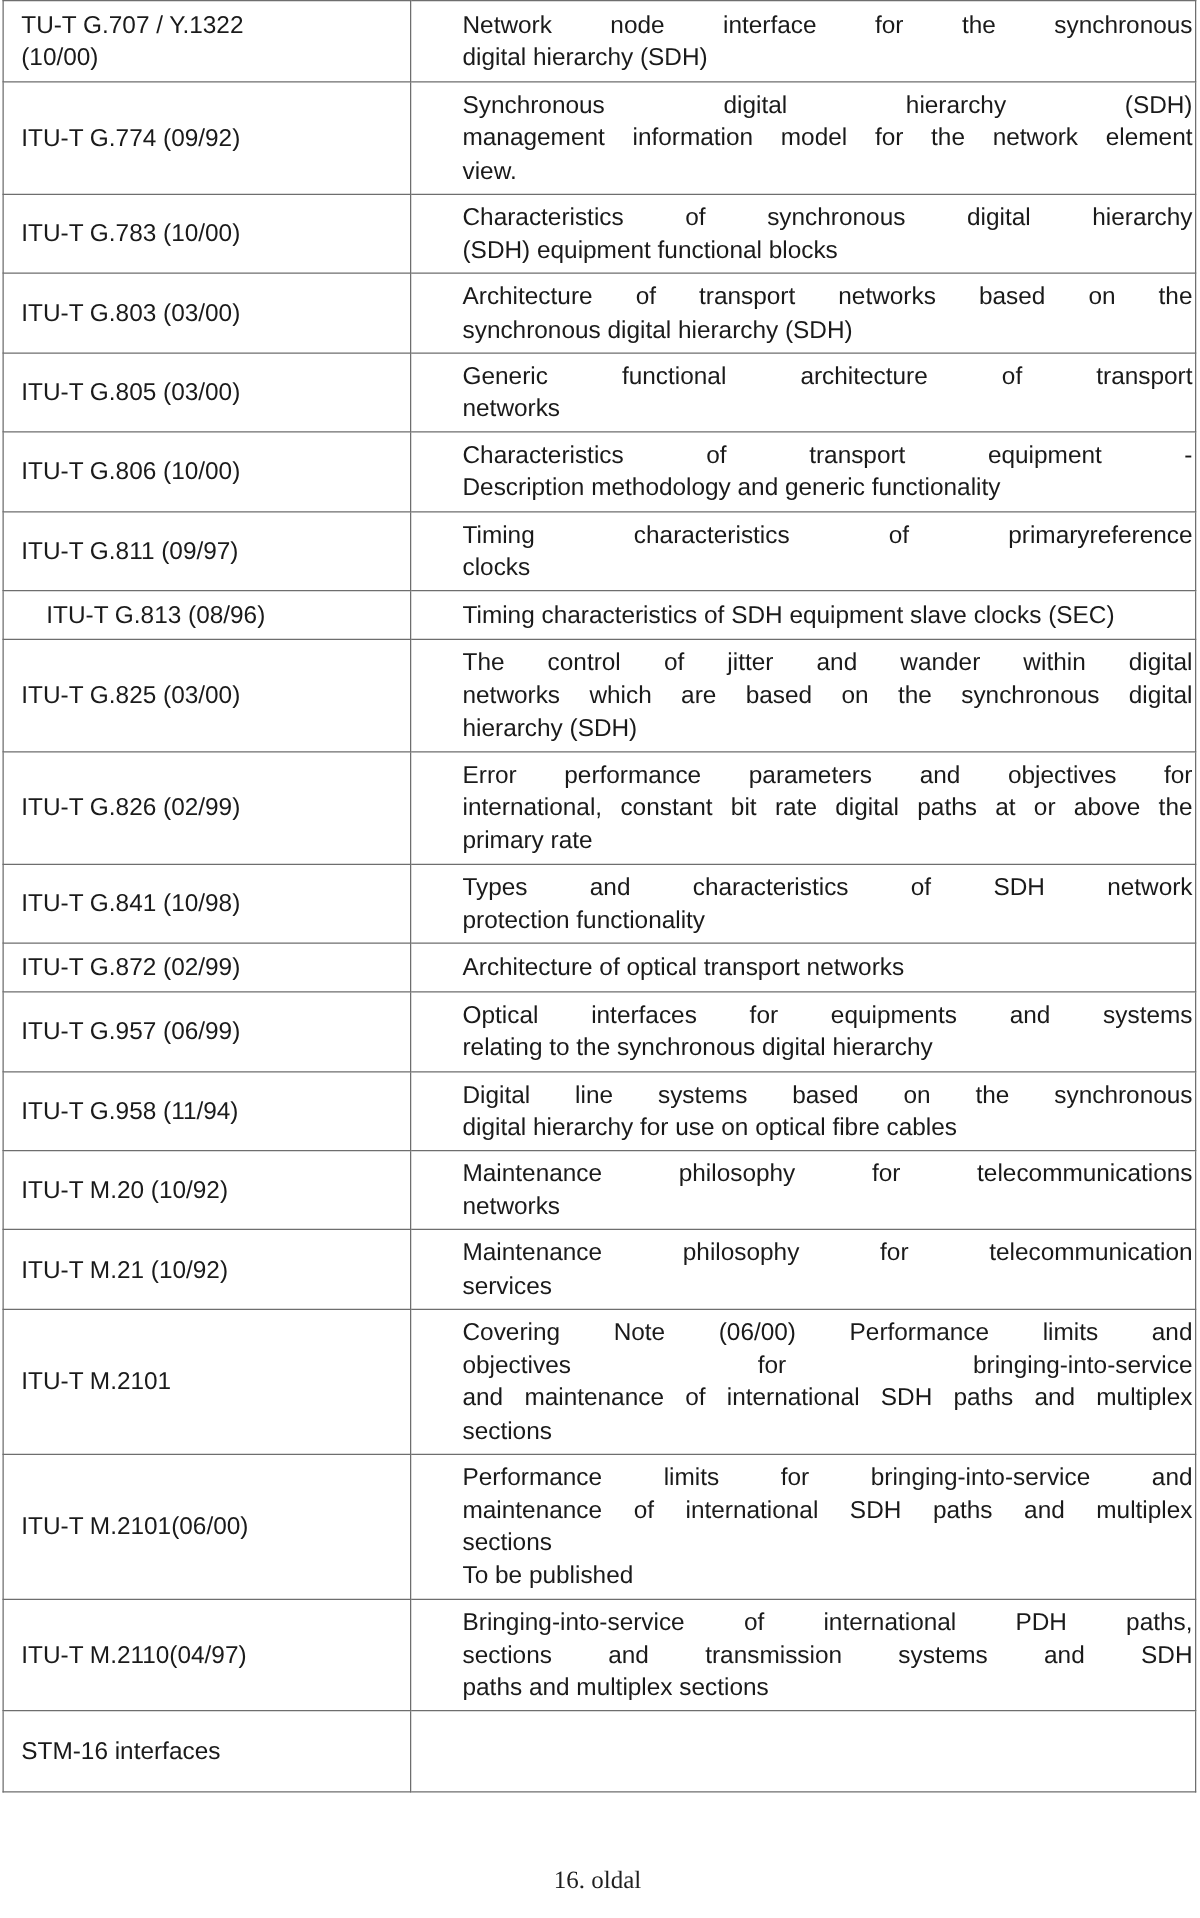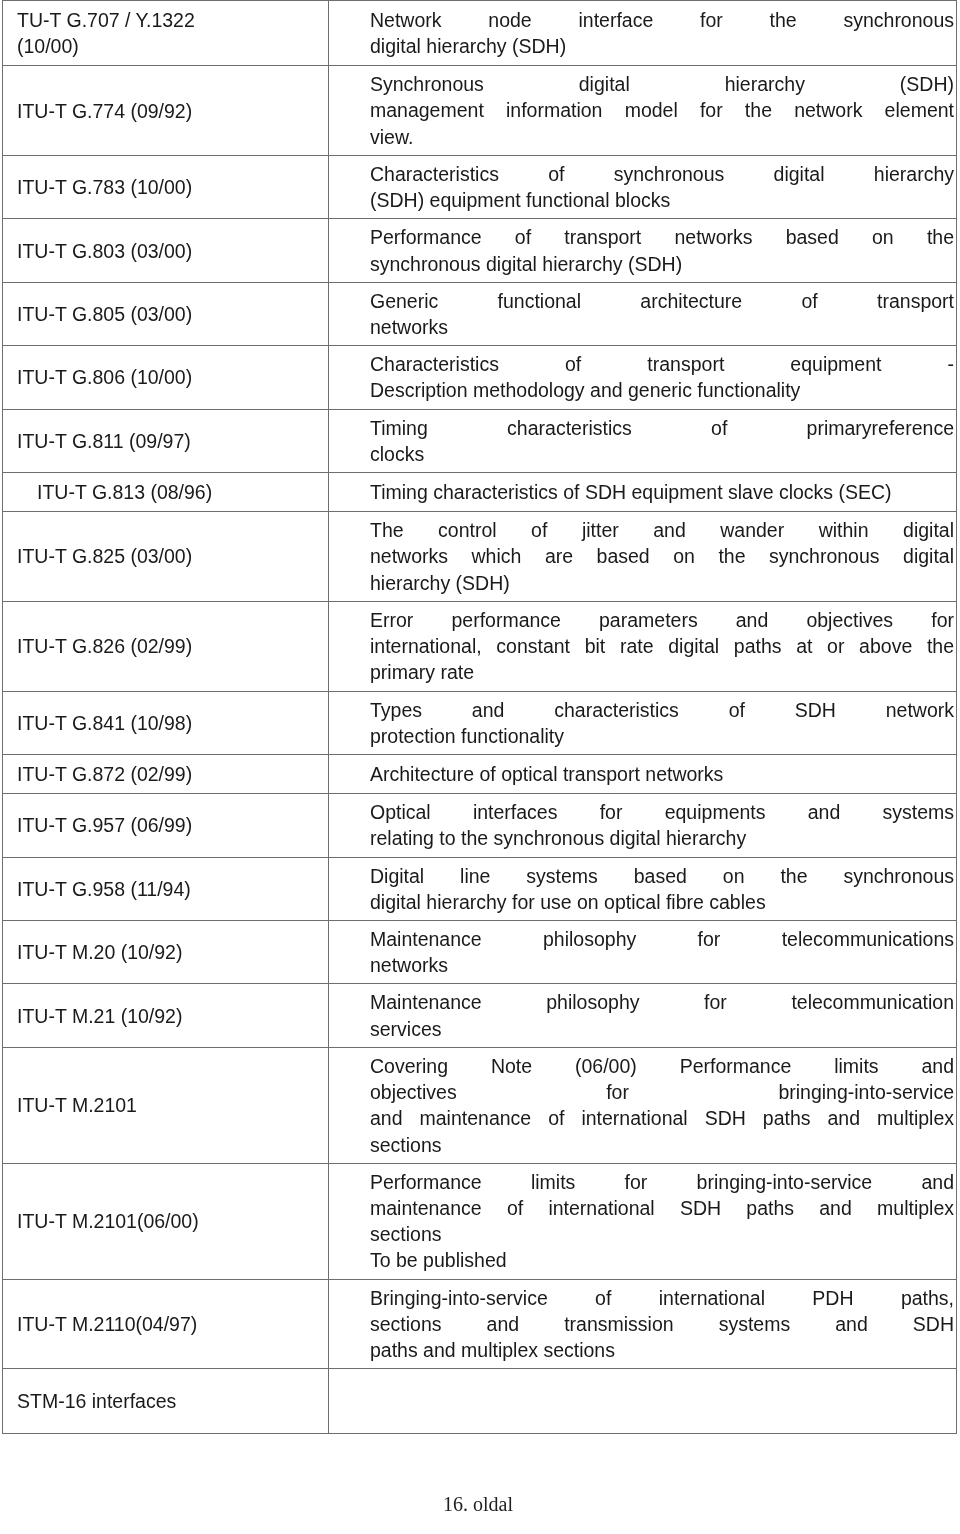--- a/index.html
+++ b/index.html
@@ -129,21 +129,21 @@
           </td>
         </tr>
         <tr>
           <td>
             <div class="ref-cell">
               <span class="ln l" style="display: block;">ITU-T G.803 (03/00)</span>
             </div>
           </td>
           <td>
             <div class="desc-cell">
-              <span class="ln j">Performance of transport networks based on the</span>
+              <span class="ln j">Architecture of transport networks based on the</span>
               <span class="ln l">synchronous digital hierarchy (SDH)</span>
             </div>
           </td>
         </tr>
         <tr>
           <td>
             <div class="ref-cell">
               <span class="ln l" style="display: block;">ITU-T G.805 (03/00)</span>
             </div>
           </td>

